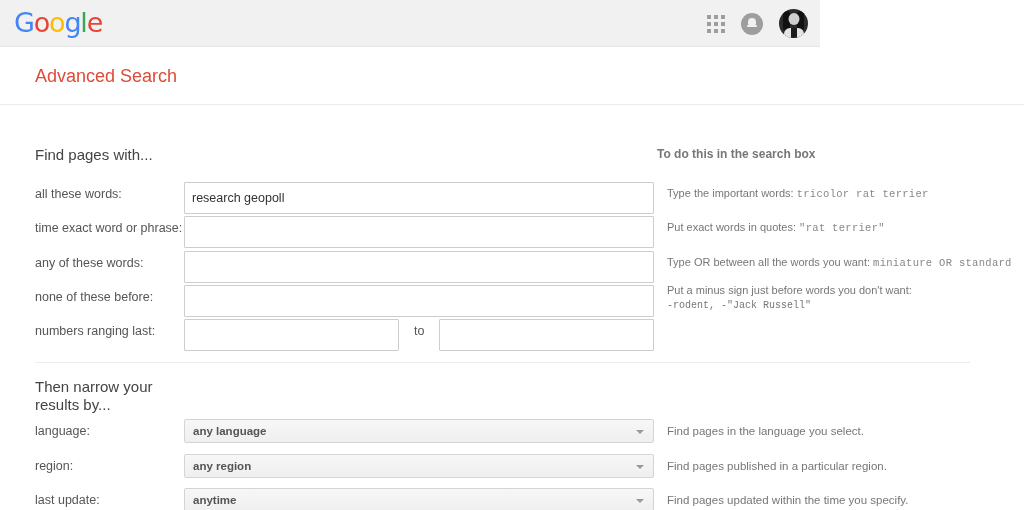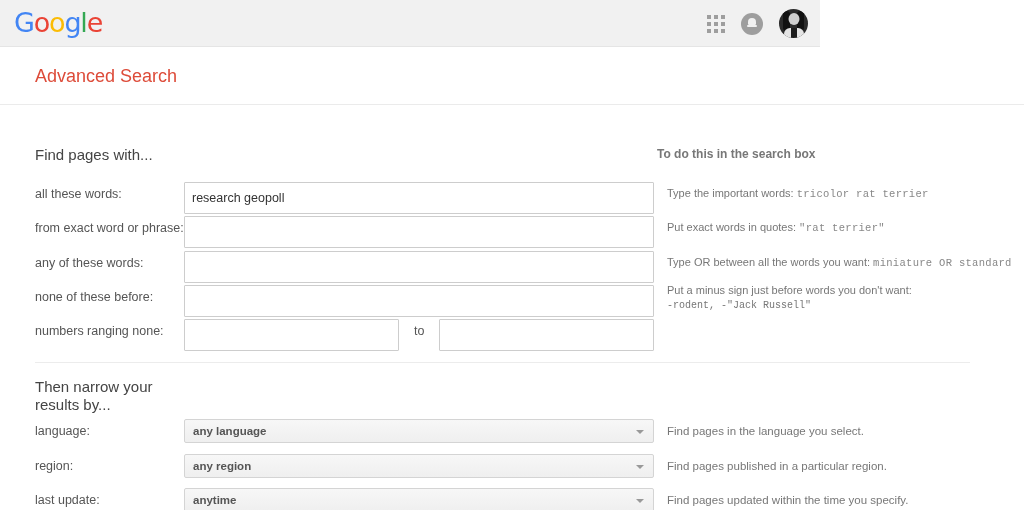--- a/index.html
+++ b/index.html
@@ -330,21 +330,21 @@
   <div class="row" style="top:76px;">
     <div class="row-label">all these words:</div>
     <input class="txt-input" type="text" value="research geopoll" style="">
     <div class="hint" style="top:5px;">
       <span>Type the important words:</span>
       <span class="mono">tricolor rat terrier</span>
     </div>
   </div>
 
   <div class="row" style="top:110px;">
-    <div class="row-label">from exact word or phrase:</div>
+    <div class="row-label">time exact word or phrase:</div>
     <input class="txt-input" type="text" value="" style="">
     <div class="hint" style="top:5px;">
       <span>Put exact words in quotes:</span>
       <span class="mono">"rat terrier"</span>
     </div>
   </div>
 
   <div class="row" style="top:145px;">
     <div class="row-label">any of these words:</div>
     <input class="txt-input" type="text" value="" style="">
@@ -357,21 +357,21 @@
   <div class="row" style="top:179px;">
     <div class="row-label">none of these before:</div>
     <input class="txt-input" type="text" value="" style="">
     <div class="hint hint-2l" style="top:-2px;">
       <span>Put a minus sign just before words you don't want:</span><br>
       <span class="sm">-rodent, -"Jack Russell"</span>
     </div>
   </div>
 
   <div class="row" style="top:213px;">
-    <div class="row-label">numbers ranging none:</div>
+    <div class="row-label">numbers ranging last:</div>
     <input class="txt-input half" type="text" value="" style="">
     <div class="to-word">to</div>
     <input class="txt-input half2" type="text" value="" style="">
   </div>
 
   <hr class="divider">
 
   <div class="section-head head-narrow">Then narrow your results by...</div>
 
   <div class="row" style="top:313px;">

